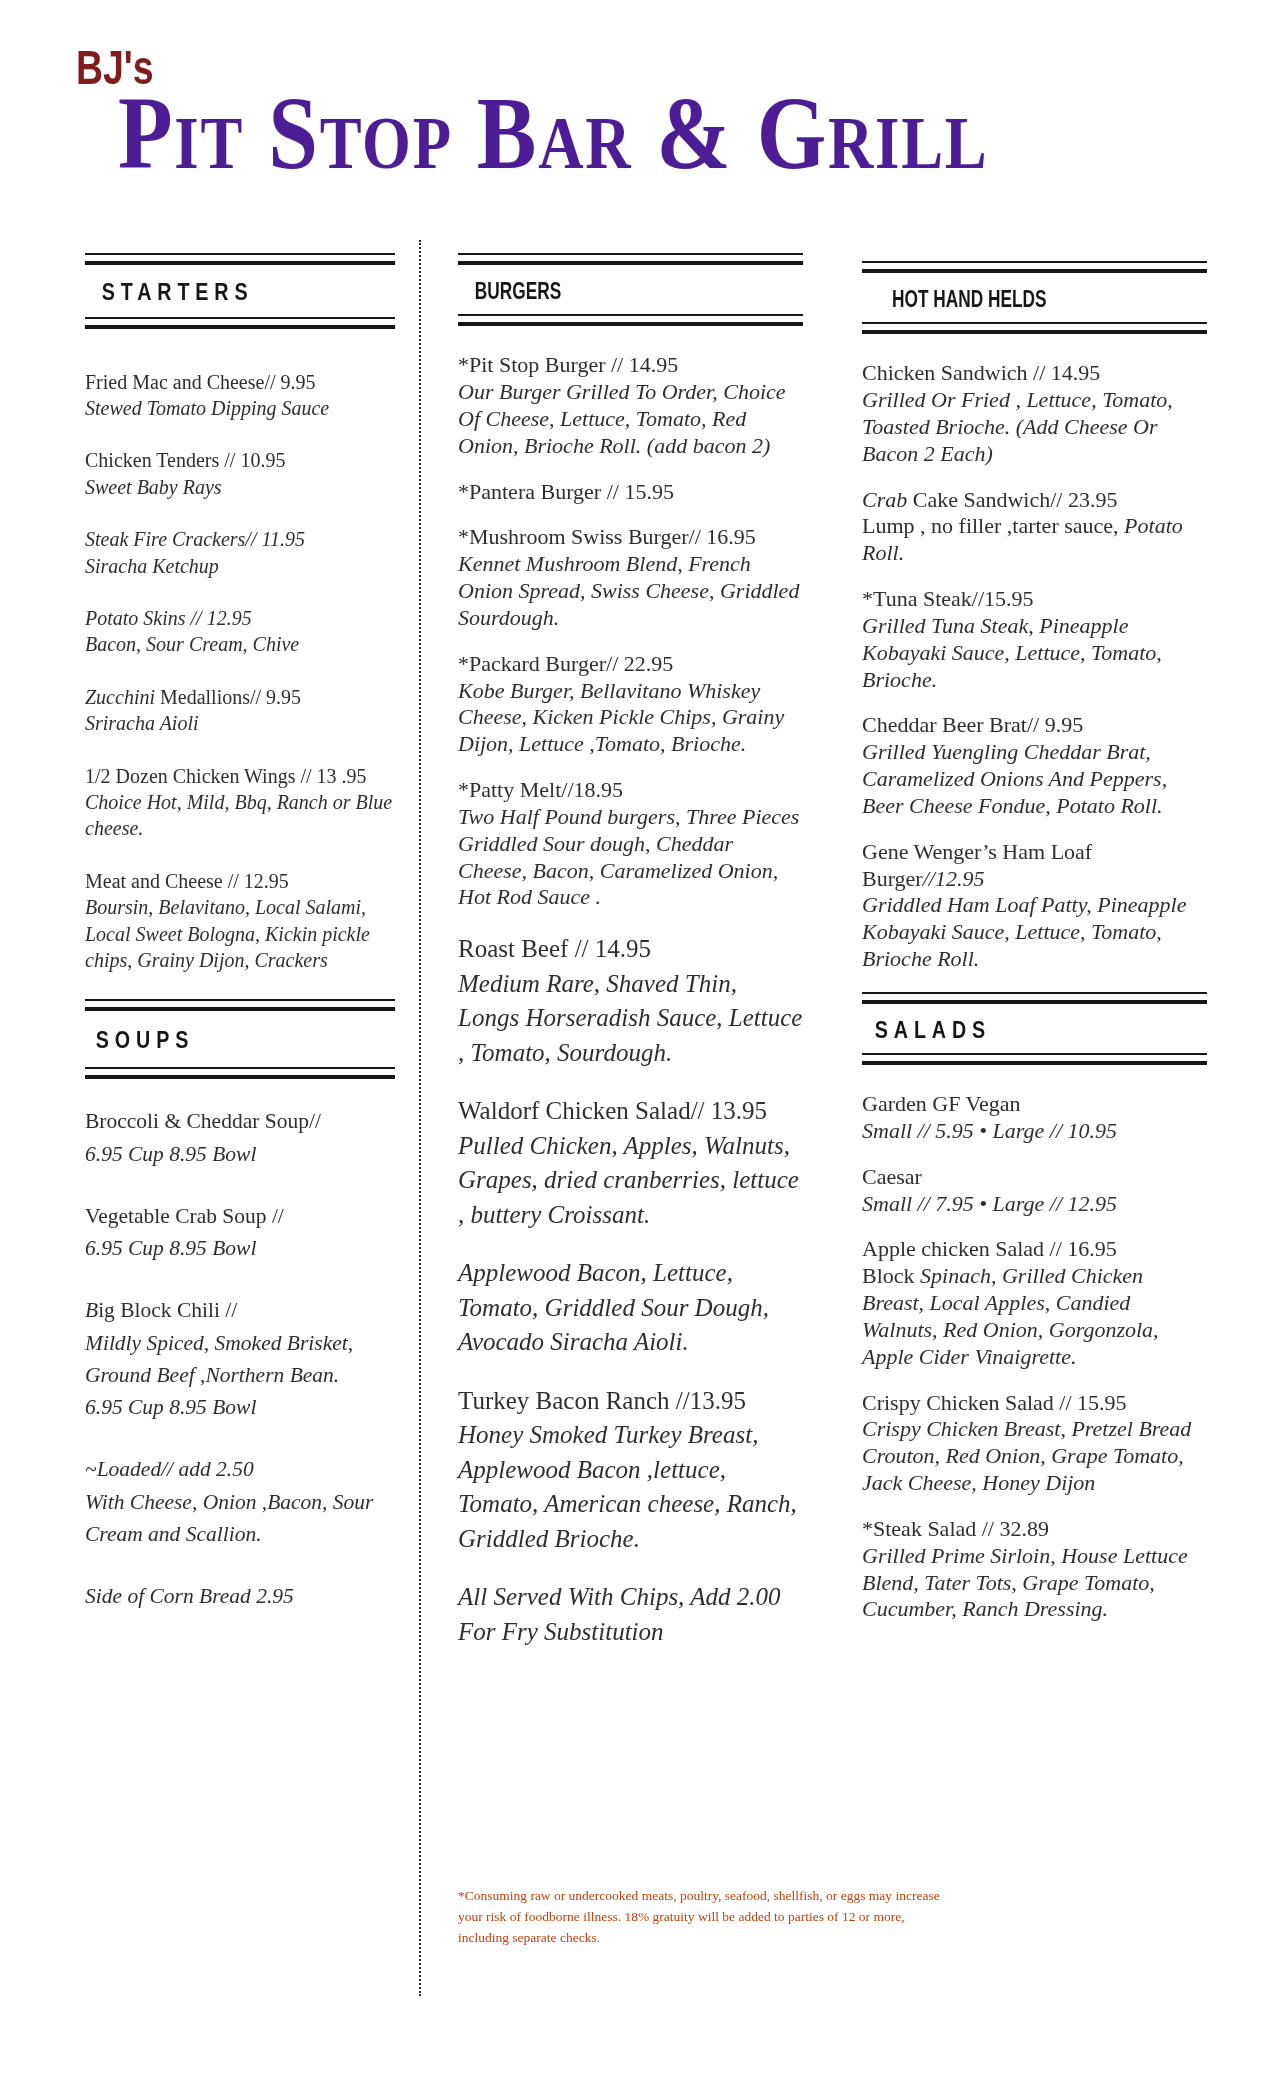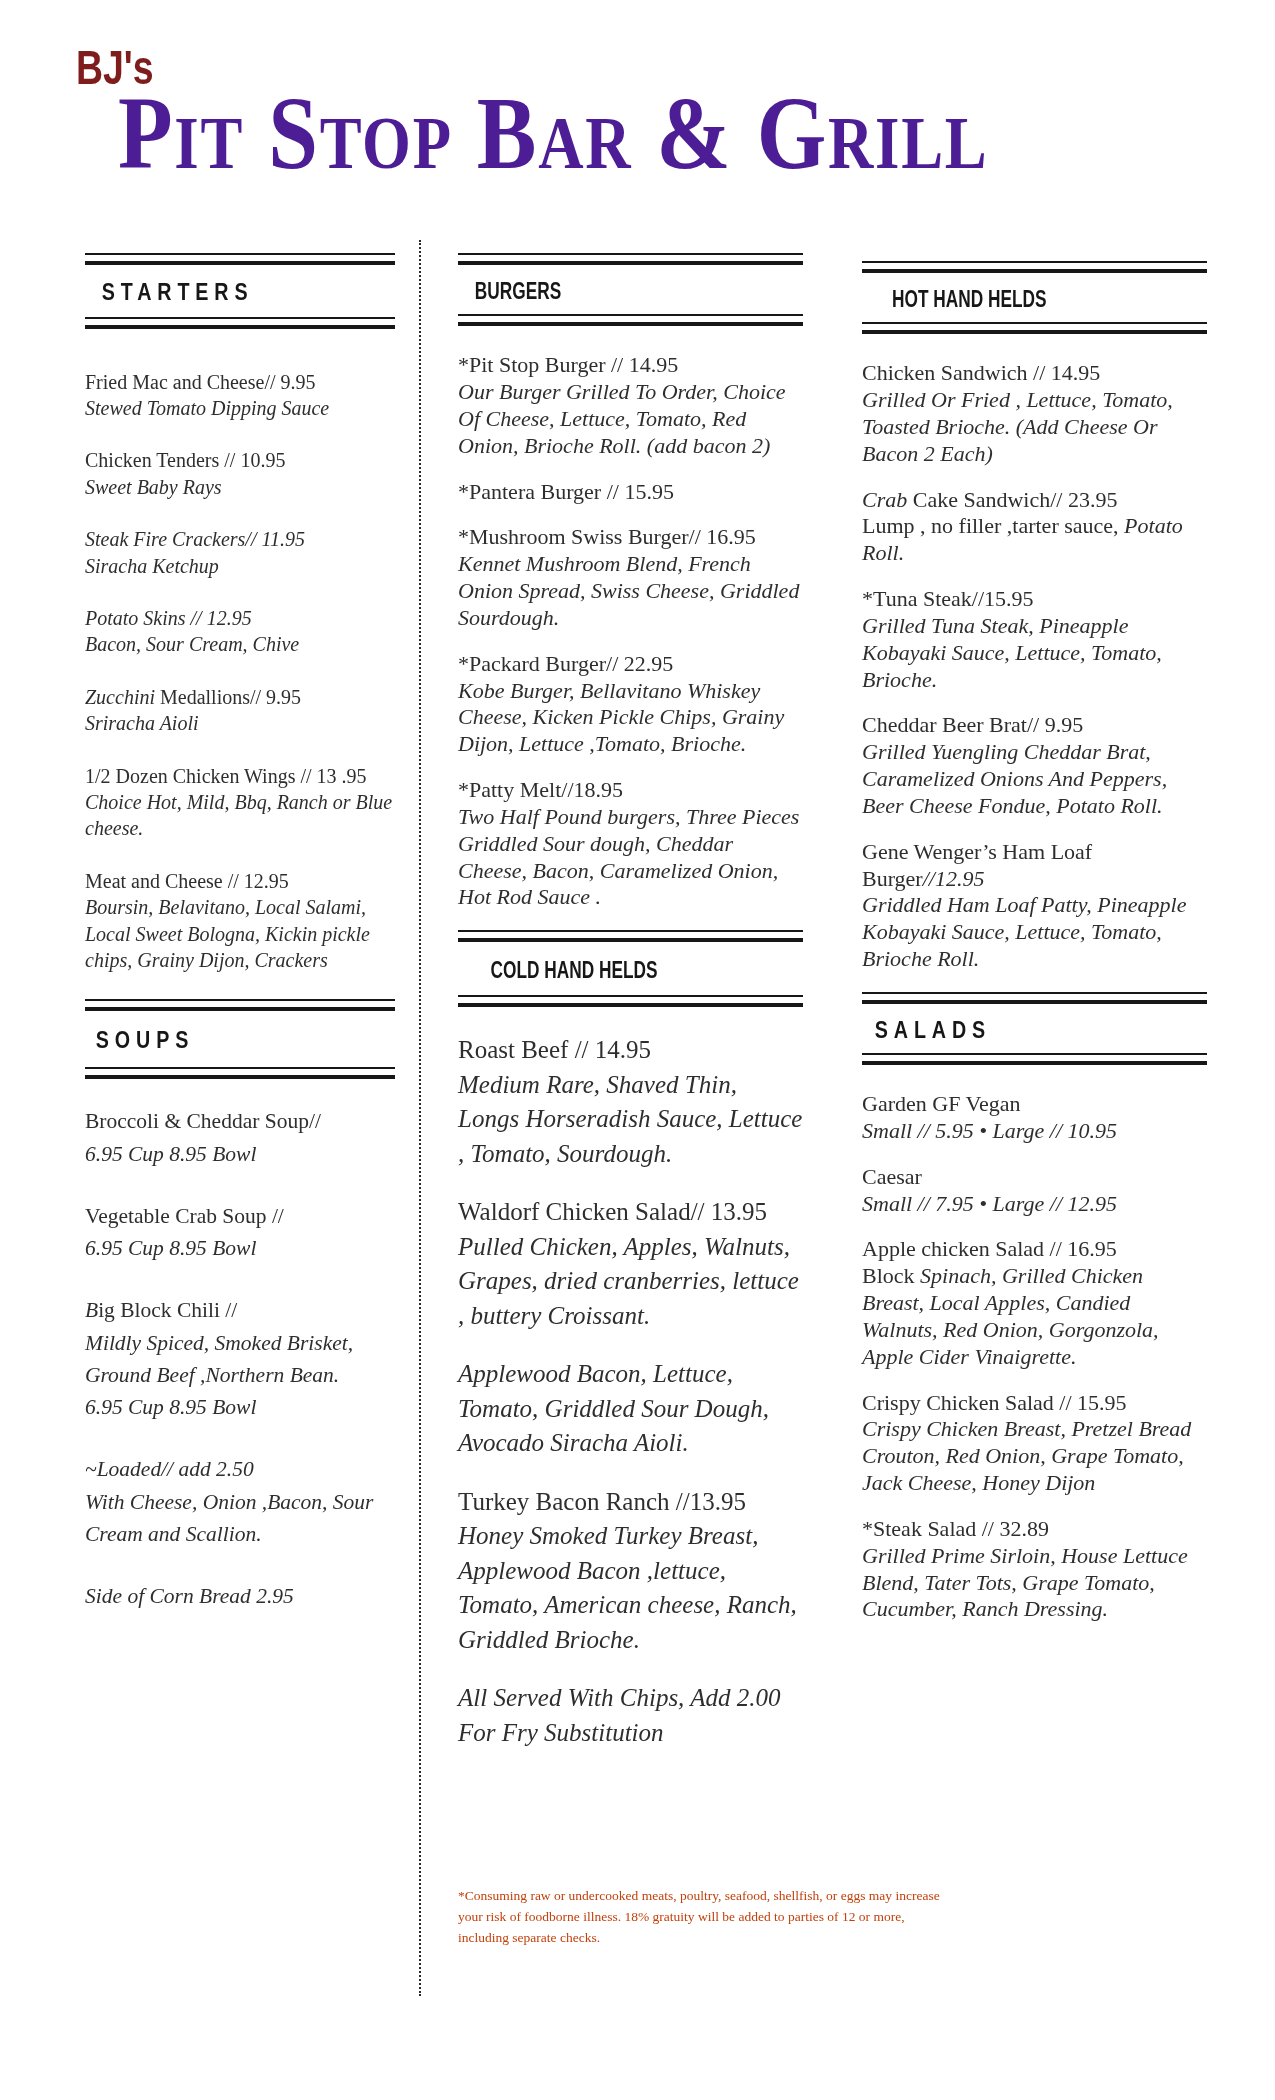--- a/index.html
+++ b/index.html
@@ -180,27 +180,20 @@
   </article>
 
   <article class="item">
     <div class="item-title"><span>*Patty Melt//18.95</span></div>
     <div class="item-desc"><span class="it">Two Half Pound burgers, Three Pieces Griddled Sour dough, Cheddar Cheese, Bacon, Caramelized Onion, Hot Rod Sauce .</span></div>
   </article>
 </div>
   </section>
 
   <section class="sec size-lg">
-    <header class="sec-head">
-      <div class="rule"></div>
-      <div class="sec-title">
-        <span class="squeeze">COLD HAND HELDS</span>
-      </div>
-      <div class="rule"></div>
-    </header>
     <div class="items">
   <article class="item">
     <div class="item-title"><span>Roast Beef // 14.95</span></div>
     <div class="item-desc"><span class="it">Medium Rare, Shaved Thin, Longs Horseradish Sauce, Lettuce , Tomato, Sourdough.</span></div>
   </article>
 
   <article class="item">
     <div class="item-title"><span>Waldorf Chicken Salad// 13.95</span></div>
     <div class="item-desc"><span class="it">Pulled Chicken, Apples, Walnuts, Grapes, dried cranberries, lettuce , buttery Croissant.</span></div>
   </article>

